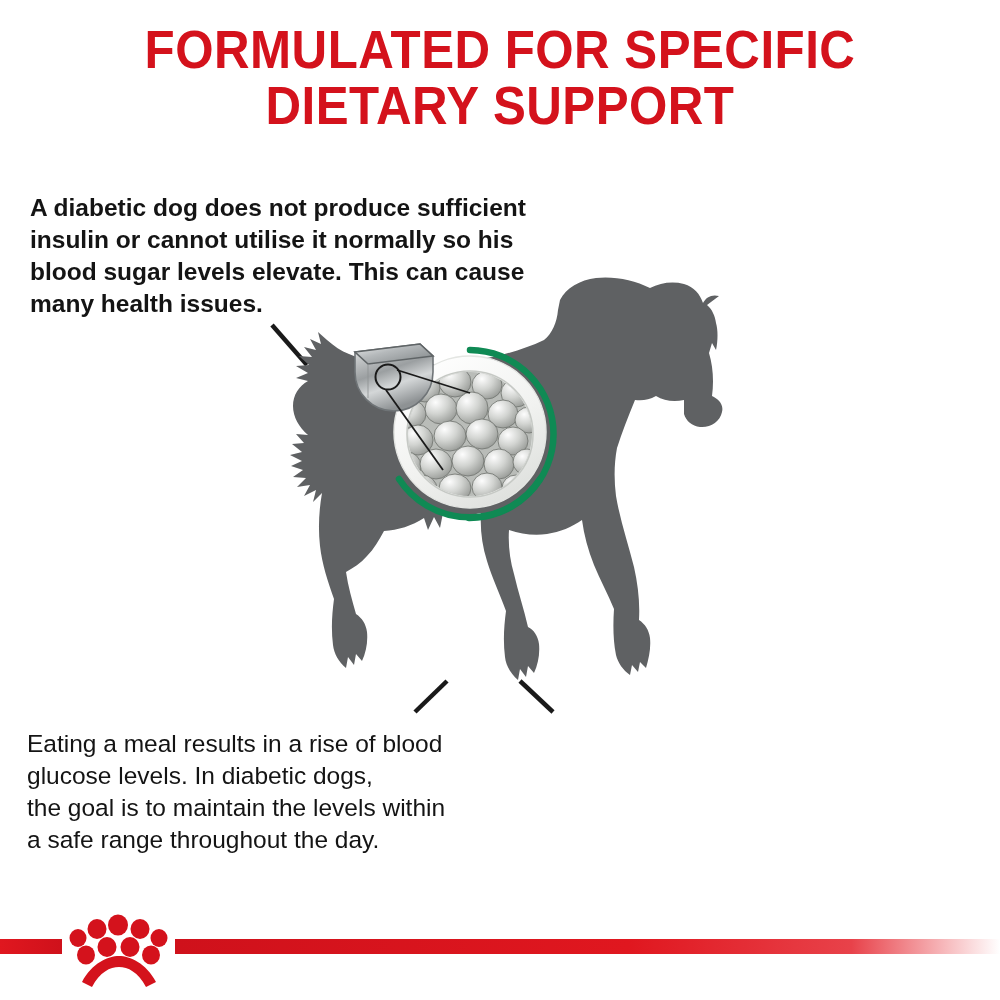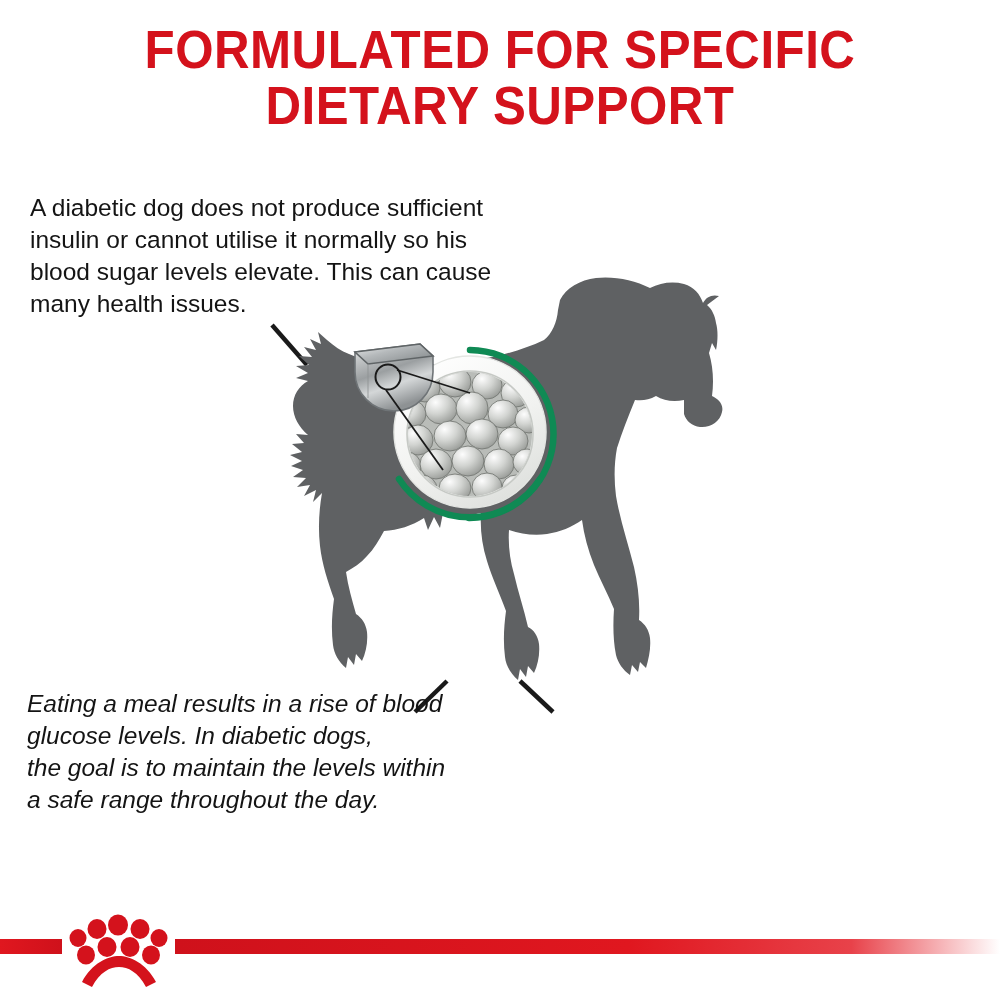--- a/index.html
+++ b/index.html
@@ -47,33 +47,33 @@
     font-size: 24.5px;
     line-height: 1.30;
     font-weight: 400;
     white-space: pre-line;
   }
   #copy-insulin {
     left: 30px;
     top: 192px;
     width: 520px;
     text-align: left;
+    font-weight: bold;
   }
   #copy-weight {
     right: 26px;
     top: 575px;
     width: 300px;
     text-align: right;
   }
   #copy-glucose {
     left: 27px;
-    top: 688px;
+    top: 728px;
     width: 520px;
     text-align: left;
-    font-style: italic;
   }
 
   
   #art {
     position: absolute;
     left: 0;
     top: 0;
     width: 1000px;
     height: 1000px;
     pointer-events: none;

